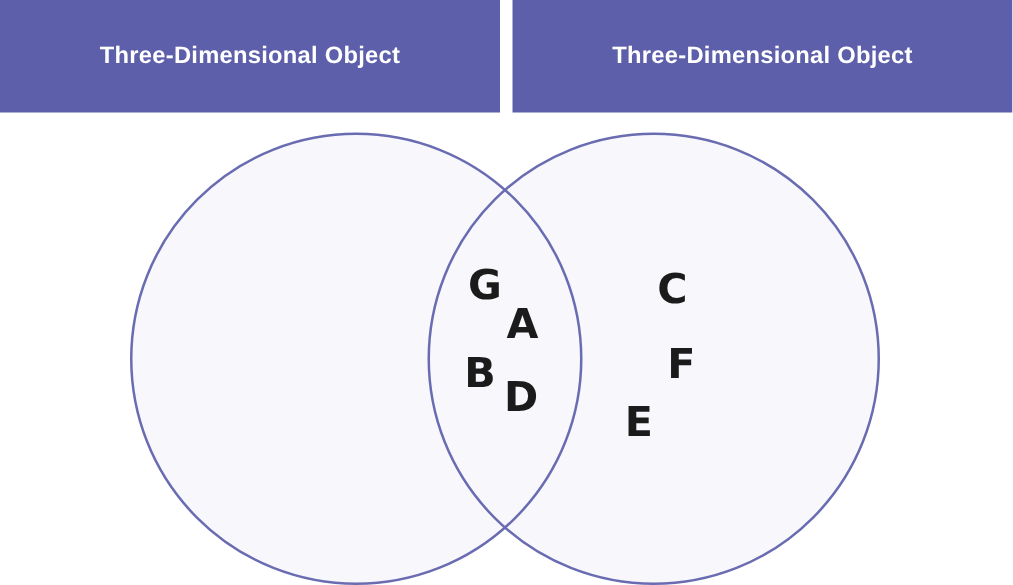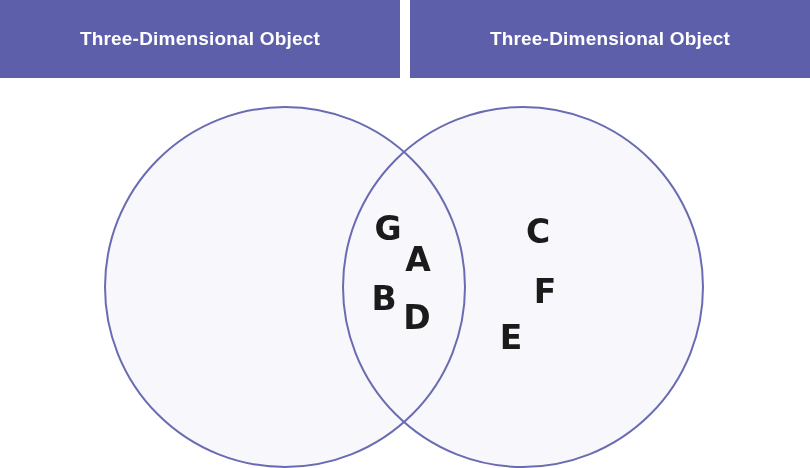--- a/index.html
+++ b/index.html
@@ -10,21 +10,21 @@
   }
   html,body{margin:0;padding:0;}
   body{
     width:810px;height:468px;
     position:relative;
     background:#ffffff;
     font-family:"Liberation Sans", sans-serif;
     overflow:hidden;
   }
   .banner{
-    position:absolute;top:0;height:78px;width:400px;
+    position:absolute;top:0;height:90px;width:400px;
     background:var(--banner-bg);
     color:#ffffff;
     display:flex;flex-direction:column;align-items:center;justify-content:center;
     text-align:center;
     font-weight:bold;
     font-size:19px;
     line-height:1.45;
     letter-spacing:0.2px;
   }
   .banner-left{left:0;}

